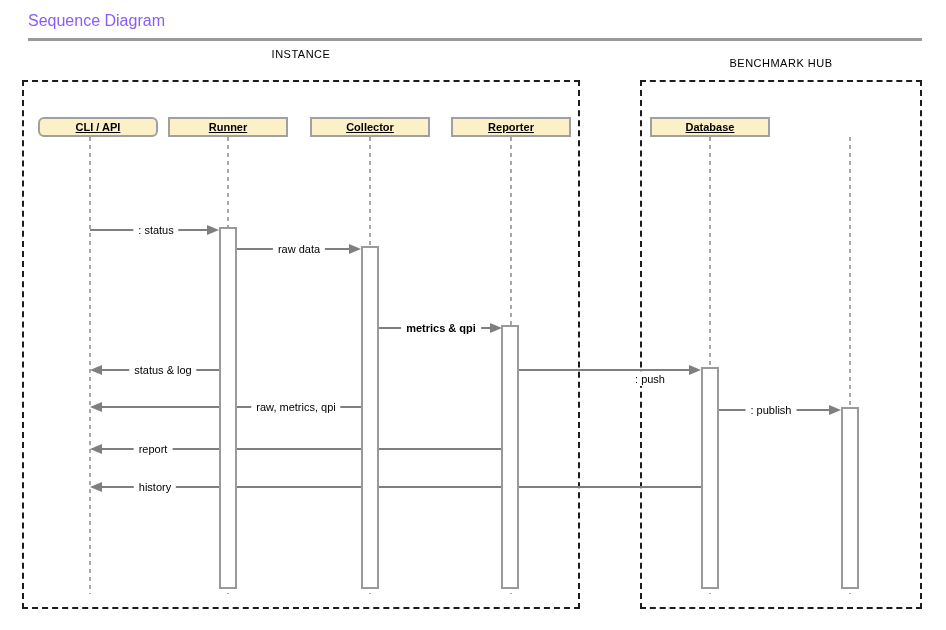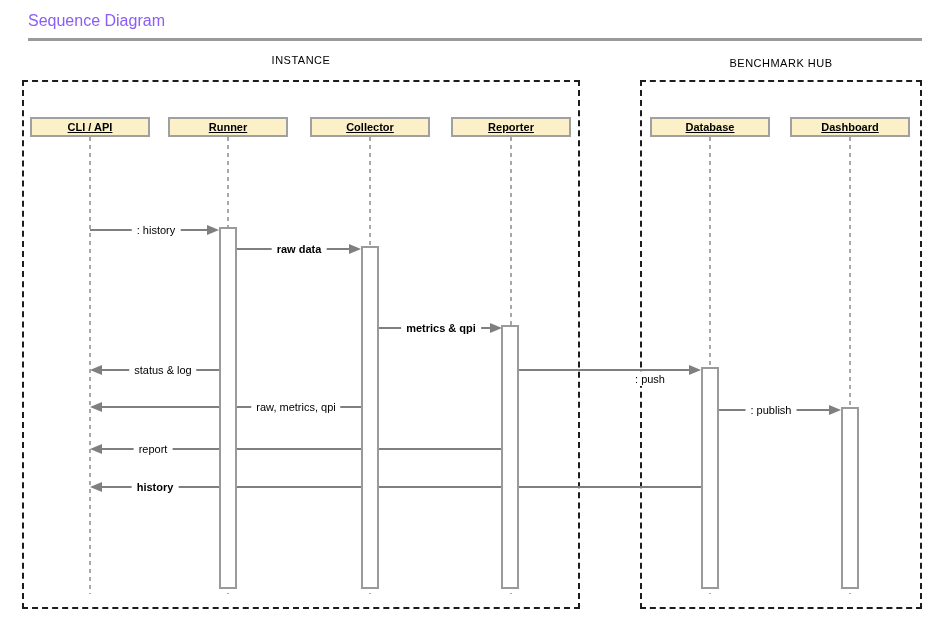--- a/index.html
+++ b/index.html
@@ -36,40 +36,40 @@
   }
 </style>
 </head>
 <body>
 
 <div class="canvas">
 
   <div class="title">Sequence Diagram</div>
   <div class="title-rule"></div>
 
-  <div class="frame-label" style="left:22px; top:54px; width:558px;">INSTANCE</div>
+  <div class="frame-label" style="left:22px; top:48px; width:558px;">INSTANCE</div>
   <div class="frame" style="left:22px; top:80px; width:558px; height:529px;"></div>
 
   <div class="frame-label" style="left:640px; top:57px; width:282px;">BENCHMARK HUB</div>
   <div class="frame" style="left:640px; top:80px; width:282px; height:529px;"></div>
 
   <div class="lifeline" style="left:89px;"></div>
   <div class="lifeline" style="left:227px;"></div>
   <div class="lifeline" style="left:369px;"></div>
   <div class="lifeline" style="left:510px;"></div>
   <div class="lifeline" style="left:709px;"></div>
   <div class="lifeline" style="left:849px;"></div>
 
   <div class="mline" style="left:90px; top:229px; width:117px;"></div>
   <div class="arr-r" style="left:207px; top:225px;"></div>
-  <div class="mlabel" style="left:156px; top:223px;">: history</div>
+  <div class="mlabel" style="left:156px; top:223px;">: status</div>
 
   <div class="mline" style="left:237px; top:248px; width:112px;"></div>
   <div class="arr-r" style="left:349px; top:244px;"></div>
-  <div class="mlabel" style="left:299px; top:242px;font-weight:bold;">raw data</div>
+  <div class="mlabel" style="left:299px; top:242px;">raw data</div>
 
   <div class="mline" style="left:379px; top:327px; width:111px;"></div>
   <div class="arr-r" style="left:490px; top:323px;"></div>
   <div class="mlabel" style="left:441px; top:321px;font-weight:bold;">metrics &amp; qpi</div>
 
   <div class="mline" style="left:102px; top:369px; width:117px;"></div>
   <div class="arr-l" style="left:90px; top:365px;"></div>
   <div class="mlabel" style="left:155px; top:363px;margin-left:8px;">status &amp; log</div>
 
   <div class="mline" style="left:519px; top:369px; width:170px;"></div>
@@ -83,28 +83,27 @@
   <div class="mline" style="left:719px; top:409px; width:110px;"></div>
   <div class="arr-r" style="left:829px; top:405px;"></div>
   <div class="mlabel" style="left:771px; top:403px;">: publish</div>
 
   <div class="mline" style="left:102px; top:448px; width:400px;"></div>
   <div class="arr-l" style="left:90px; top:444px;"></div>
   <div class="mlabel" style="left:153px; top:442px;">report</div>
 
   <div class="mline" style="left:102px; top:486px; width:599px;"></div>
   <div class="arr-l" style="left:90px; top:482px;"></div>
-  <div class="mlabel" style="left:155px; top:480px;font-weight:bold;">history</div>
+  <div class="mlabel" style="left:155px; top:480px;">history</div>
 
   <div class="bar" style="left:219px; top:227px; height:362px;"></div>
   <div class="bar" style="left:361px; top:246px; height:343px;"></div>
   <div class="bar" style="left:501px; top:325px; height:264px;"></div>
   <div class="bar" style="left:701px; top:367px; height:222px;"></div>
   <div class="bar" style="left:841px; top:407px; height:182px;"></div>
 
-  <div class="head" style="left:30px;">CLI / API</div>
+  <div class="head" style="left:38px;border-radius:6px;">CLI / API</div>
   <div class="head" style="left:310px;">Collector</div>
   <div class="head" style="left:168px;">Runner</div>
   <div class="head" style="left:451px;">Reporter</div>
   <div class="head" style="left:650px;">Database</div>
-  <div class="head" style="left:790px;">Dashboard</div>
 
 </div>
 
 </body></html>

